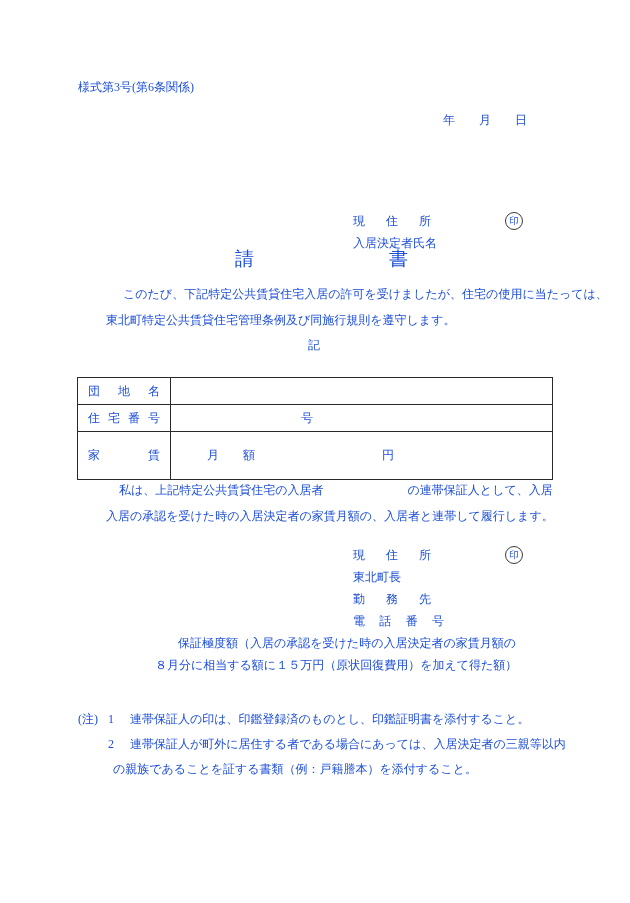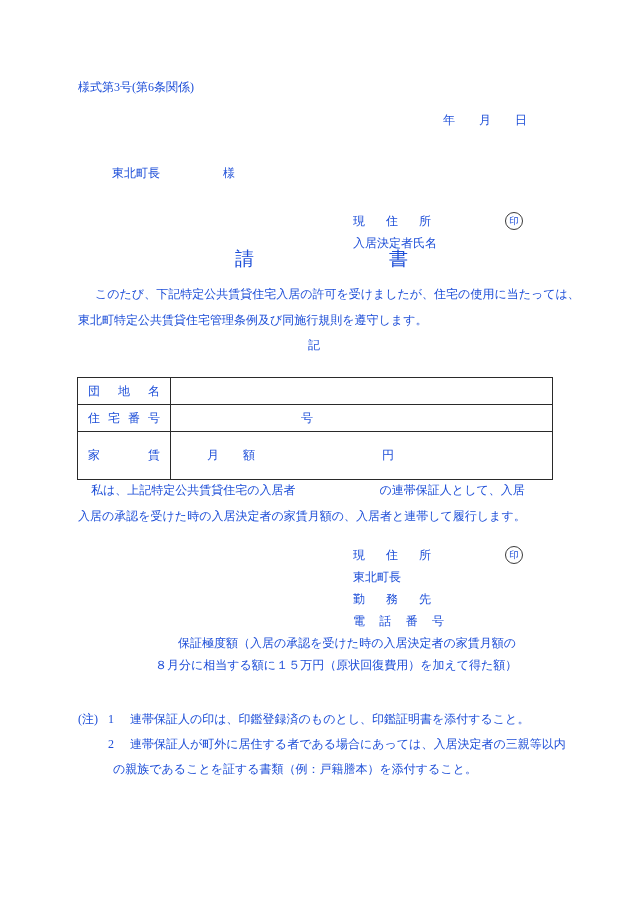--- a/index.html
+++ b/index.html
@@ -16,21 +16,21 @@
   .abs{position:absolute;white-space:pre;}
   .jl{display:inline-block;text-align:justify;text-align-last:justify;}
   .jl78{width:78px;}
   .jl91{width:91px;}
   .doc-title{
     position:absolute;left:235px;top:246px;width:173px;
     text-align:justify;text-align-last:justify;
     font-size:19px;
   }
   .para{position:absolute;left:78px;line-height:25.5px;}
-  .para .ln{white-space:pre;}
+  .para .ln{white-space:pre;margin-left:28px;}
   .indent1{text-indent:17px;}
   .indent2{text-indent:13px;}
   .ki{position:absolute;left:0;top:337px;width:630px;text-align:center;letter-spacing:2px;}
   
   .info-table{
     position:absolute;left:77px;top:377px;width:476px;
     border-collapse:collapse;table-layout:fixed;
   }
   .info-table td{
     border:1px solid #2a2a2a;
@@ -68,23 +68,20 @@
 </style>
 </head>
 <body>
 
 <div class="page">
 
   <div class="abs" style="left:78px;top:79px;">様式第3号(第6条関係)</div>
 
   <div class="abs" style="left:443px;top:112px;">年　　月　　日</div>
 
-  <div class="abs" style="left:100px;top:150px;">
-    <span>東北町長</span><span style="margin-left:63px;">様</span>
-  </div>
 
   <div class="sig-block" style="top:188px;">
     <div class="sig-line">
       <span class="jl jl78">現住所</span>
     </div>
     <div class="sig-line">
       <span>入居決定者氏名</span>
       <span class="seal">印</span>
     </div>
   </div>

